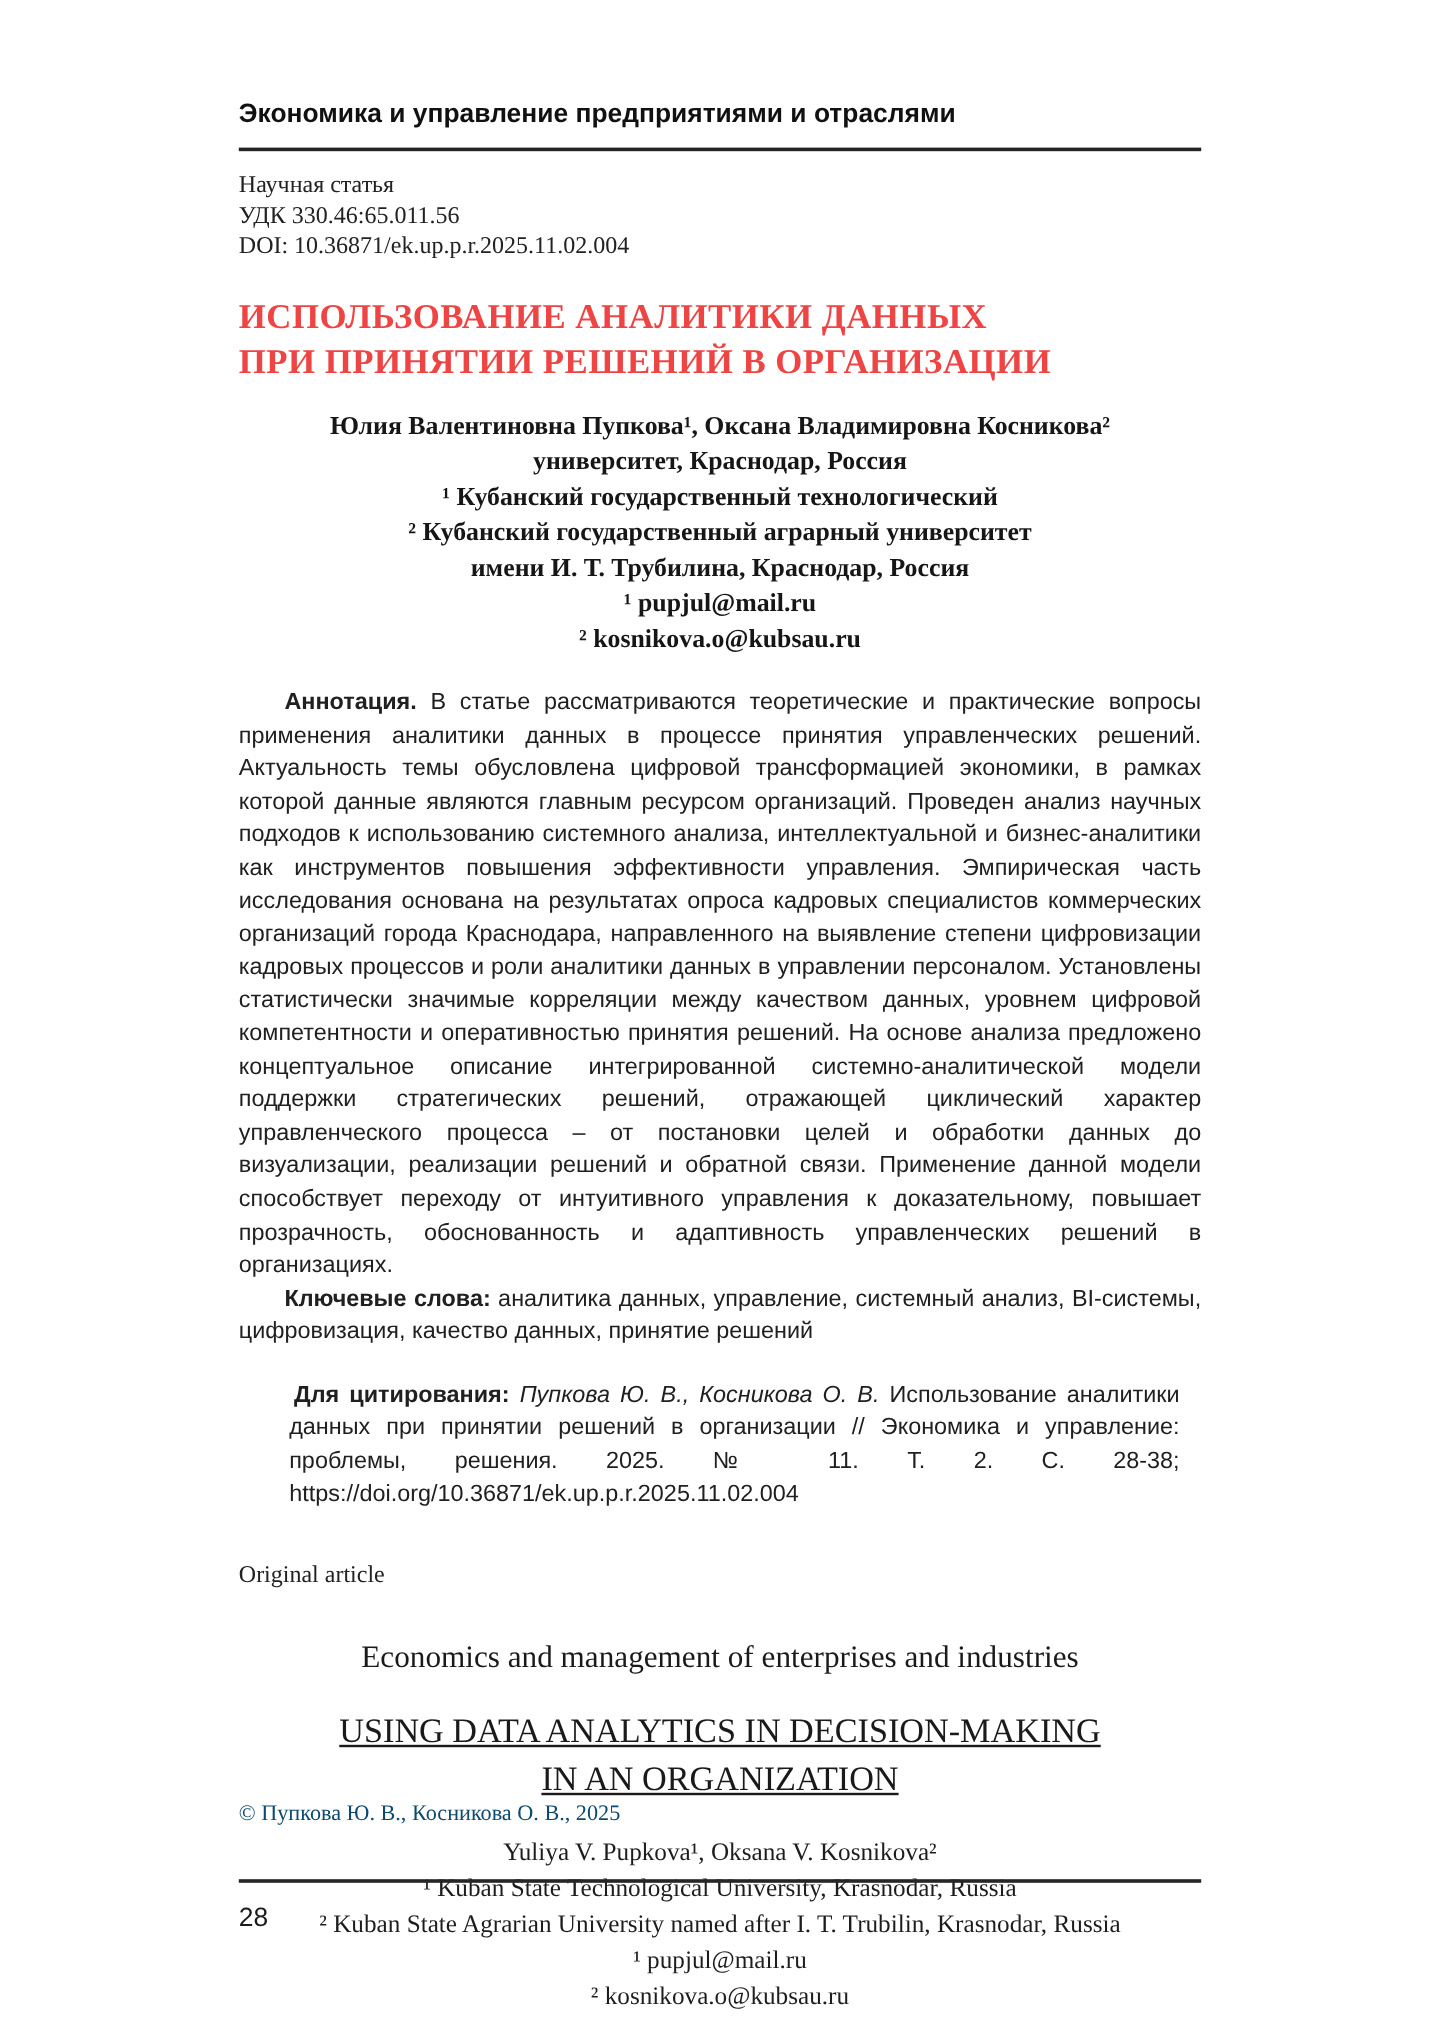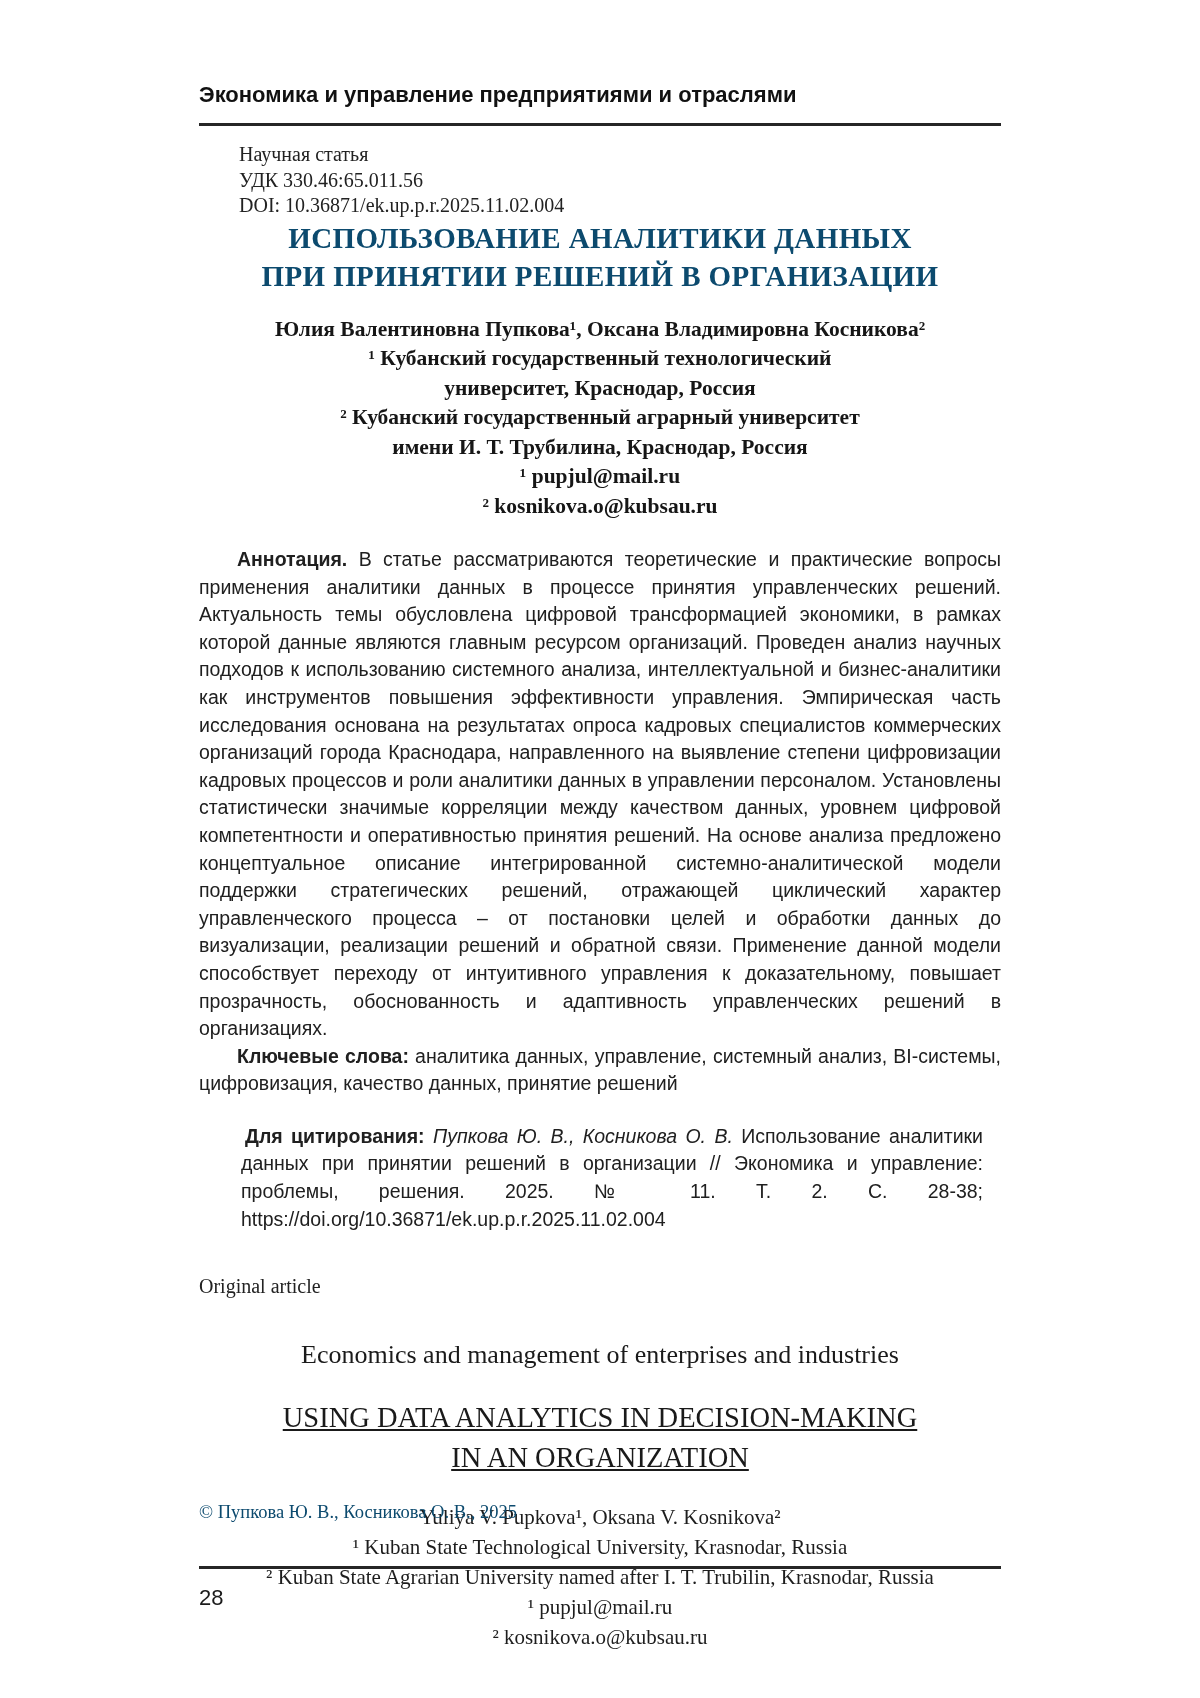--- a/index.html
+++ b/index.html
@@ -27,30 +27,30 @@
     color: #111111;
   }
   
   .meta {
     margin-top: 16px;
     font-family: "Liberation Serif", serif;
     font-size: 20px;
     line-height: 25.5px;
     color: #222222;
   }
-  .meta div { white-space: nowrap; margin-left: 40px; }
+  .meta div { white-space: nowrap; }
   
   .title-ru {
-    text-align: center;
+    margin-top: 26px;
     font-family: "Liberation Serif", serif;
     font-weight: 700;
     font-size: 29px;
     line-height: 38px;
     letter-spacing: 0.4px;
-    color: #0c4a6e;
+    color: #ef4444;
   }
   
   .authors-ru {
     margin-top: 20px;
     text-align: center;
     font-family: "Liberation Serif", serif;
     font-weight: 700;
     font-size: 21.5px;
     line-height: 29.5px;
     color: #161616;
@@ -148,22 +148,22 @@
     <div>DOI: 10.36871/ek.up.p.r.2025.11.02.004</div>
   </div>
 
   <div class="title-ru">
     <div>ИСПОЛЬЗОВАНИЕ АНАЛИТИКИ ДАННЫХ</div>
     <div>ПРИ ПРИНЯТИИ РЕШЕНИЙ В ОРГАНИЗАЦИИ</div>
   </div>
 
   <div class="authors-ru">
     <div>Юлия Валентиновна Пупкова¹, Оксана Владимировна Косникова²</div>
+    <div>университет, Краснодар, Россия</div>
     <div>¹ Кубанский государственный технологический</div>
-    <div>университет, Краснодар, Россия</div>
     <div>² Кубанский государственный аграрный университет</div>
     <div>имени И. Т. Трубилина, Краснодар, Россия</div>
     <div>¹ pupjul@mail.ru</div>
     <div>² kosnikova.o@kubsau.ru</div>
   </div>
 
   <div class="abstract-block">
     <p><span class="bold">Аннотация.</span><span> В статье рассматриваются теоретические и практические вопросы применения аналитики данных в процессе принятия управленческих решений. Актуальность темы обусловлена цифровой трансформацией экономики, в рамках которой данные являются главным ресурсом организаций. Проведен анализ научных подходов к использованию системного анализа, интеллектуальной и бизнес-аналитики как инструментов повышения эффективности управления. Эмпирическая часть исследования основана на результатах опроса кадровых специалистов коммерческих организаций города Краснодара, направленного на выявление степени цифровизации кадровых процессов и роли аналитики данных в управлении персоналом. Установлены статистически значимые корреляции между качеством данных, уровнем цифровой компетентности и оперативностью принятия решений. На основе анализа предложено концептуальное описание интегрированной системно-аналитической модели поддержки стратегических решений, отражающей циклический характер управленческого процесса – от постановки целей и обработки данных до визуализации, реализации решений и обратной связи. Применение данной модели способствует переходу от интуитивного управления к доказательному, повышает прозрачность, обоснованность и адаптивность управленческих решений в организациях.</span></p>
     <p><span class="bold">Ключевые слова:</span><span> аналитика данных, управление, системный анализ, BI-системы, цифровизация, качество данных, принятие решений</span></p>
   </div>

